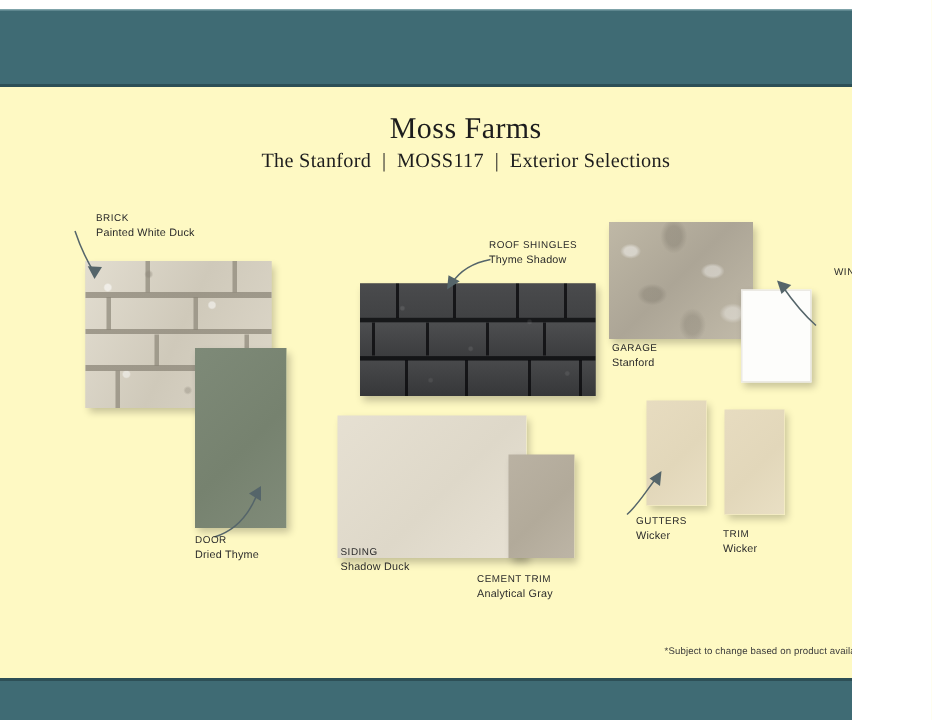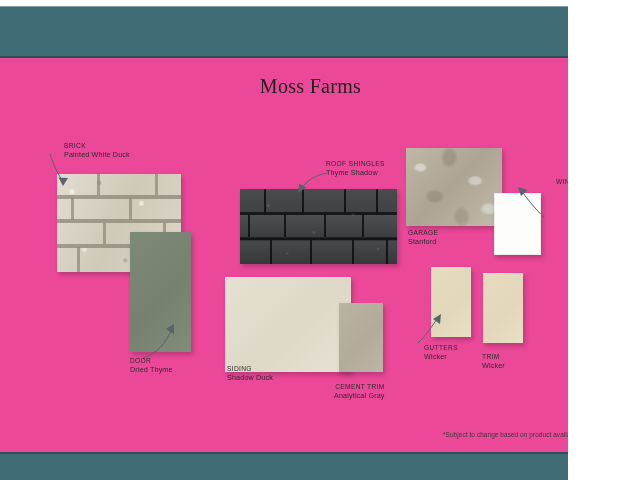--- a/index.html
+++ b/index.html
@@ -10,21 +10,21 @@
   }
   body {
     font-family: "Liberation Sans", sans-serif;
     -webkit-font-smoothing: antialiased;
   }
   #board {
     position: relative;
     width: 568px;
     height: 480px;
     overflow: hidden;
-    background: #ec4899;
+    background: #fef9c3;
   }
 
   
   .band {
     position: absolute;
     left: 0;
     width: 621px;
     background: #3f6b74;
   }
   .band-top {
@@ -202,21 +202,21 @@
     color: #2b2b2b;
   }
   .callout.right-align { text-align: right; }
 
   #label-brick        { left: 64px;  top: 142px; }
   #label-shingles     { left: 326px; top: 160px; }
   #label-garage       { left: 408px; top: 229px; }
   #label-windows      { left: 556px; top: 178px; }
   #label-door         { left: 130px; top: 357px; }
   #label-siding       { left: 227px; top: 365px; }
-  #label-cement-trim  { left: 334px; top: 383px; text-align: right; }
+  #label-cement-trim  { left: 318px; top: 383px; }
   #label-gutters      { left: 424px; top: 344px; }
   #label-trim         { left: 482px; top: 353px; }
 
   
   .arrow-svg {
     position: absolute;
     overflow: visible;
     pointer-events: none;
   }
   .arrow-svg path,
@@ -242,20 +242,21 @@
 <body>
 
 <div id="board">
 
   <div class="band-sliver-top"></div>
   <div class="band band-top"></div>
   <div class="band band-bottom"></div>
 
   <div class="title-block">
     <div class="board-title">Moss Farms</div>
+    <div class="board-subtitle">The Stanford  |  MOSS117  |  Exterior Selections</div>
   </div>
 
   <div class="swatch" id="swatch-brick">
     <div class="brick-vjoint" style="left:40px;  top:0px;  height:21px;"></div>
     <div class="brick-vjoint" style="left:98px;  top:0px;  height:21px;"></div>
     <div class="brick-vjoint" style="left:14px;  top:24px; height:22px;"></div>
     <div class="brick-vjoint" style="left:72px;  top:24px; height:22px;"></div>
     <div class="brick-vjoint" style="left:46px;  top:49px; height:21px;"></div>
     <div class="brick-vjoint" style="left:106px; top:49px; height:21px;"></div>
     <div class="brick-vjoint" style="left:20px;  top:73px; height:25px;"></div>

